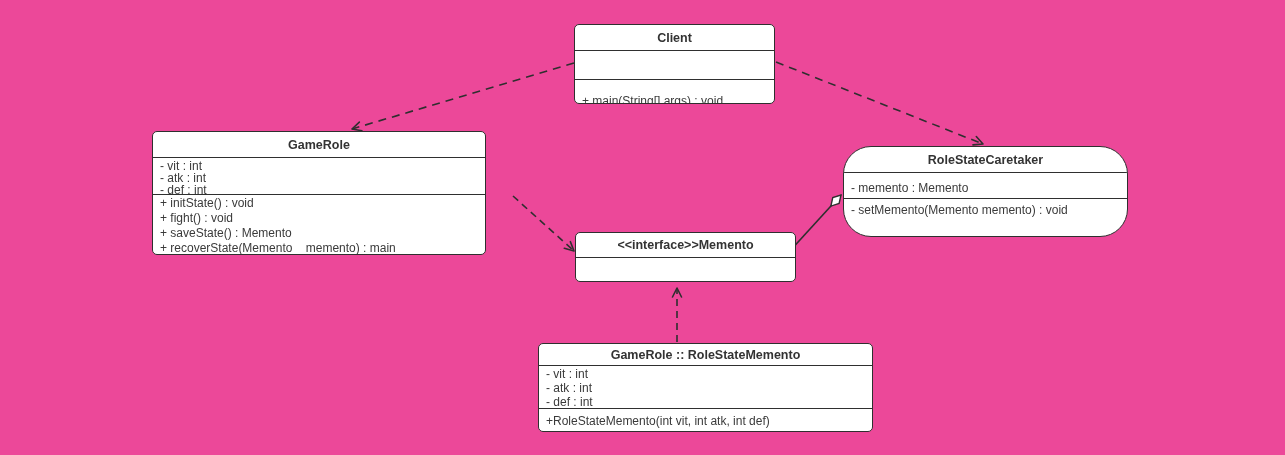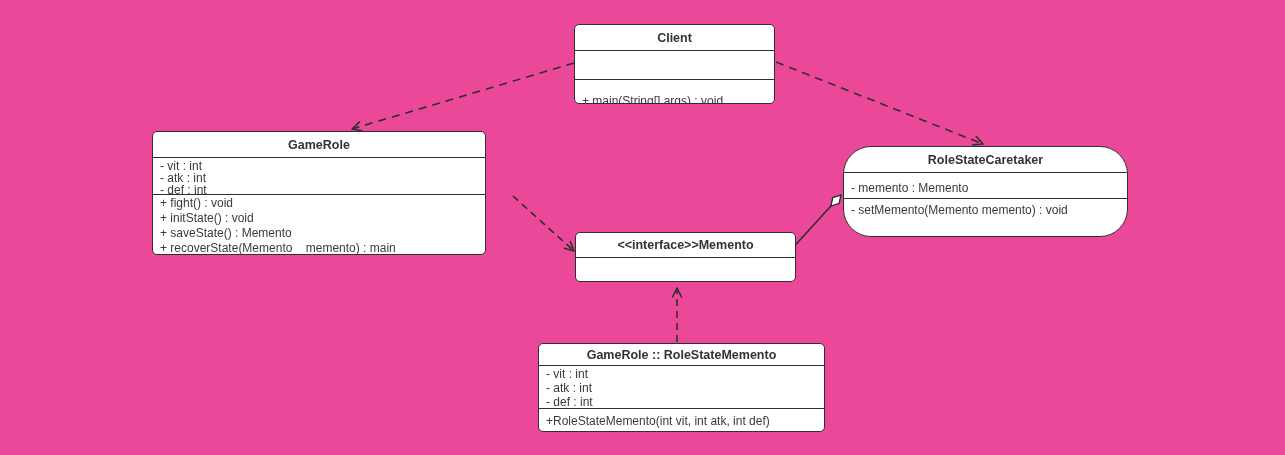--- a/index.html
+++ b/index.html
@@ -72,21 +72,21 @@
   #cls-caretaker .sec-attrs .member-line { line-height: 13px; }
   #cls-caretaker .sec-methods { flex: 1 1 auto; padding-top: 4px; }
   #cls-caretaker .sec-methods .member-line { line-height: 14px; }
 
   
   #cls-memento { left: 575px; top: 232px; width: 221px; height: 50px; }
   #cls-memento .uml-title { height: 24px; }
   #cls-memento .sec-attrs { flex: 1 1 auto; }
 
   
-  #cls-rsmemento { left: 538px; top: 343px; width: 287px; height: 89px; }
+  #cls-rsmemento { left: 538px; top: 343px; width: 335px; height: 89px; }
   #cls-rsmemento .uml-title { height: 21px; }
   #cls-rsmemento .sec-attrs { height: 43px; padding-top: 1px; }
   #cls-rsmemento .sec-attrs .member-line { line-height: 14px; }
   #cls-rsmemento .sec-methods { flex: 1 1 auto; padding-top: 5px; }
   #cls-rsmemento .sec-methods .member-line { line-height: 14px; }
 </style>
 </head>
 <body>
 
 <div class="canvas">
@@ -116,22 +116,22 @@
   </div>
 
   <div class="uml-class" id="cls-gamerole">
     <div class="uml-title">GameRole</div>
     <div class="uml-section sec-attrs">
         <div class="member-line">- vit : int</div>
         <div class="member-line">- atk : int</div>
         <div class="member-line">- def : int</div>
       </div>
     <div class="uml-section sec-methods">
+        <div class="member-line">+ initState() : void</div>
         <div class="member-line">+ fight() : void</div>
-        <div class="member-line">+ initState() : void</div>
         <div class="member-line">+ saveState() : Memento</div>
         <div class="member-line">+ recoverState(Memento    memento) : main</div>
       </div>
   </div>
 
   <div class="uml-class" id="cls-caretaker">
     <div class="uml-title">RoleStateCaretaker</div>
     <div class="uml-section sec-attrs">
         <div class="member-line">- memento : Memento</div>
       </div>

